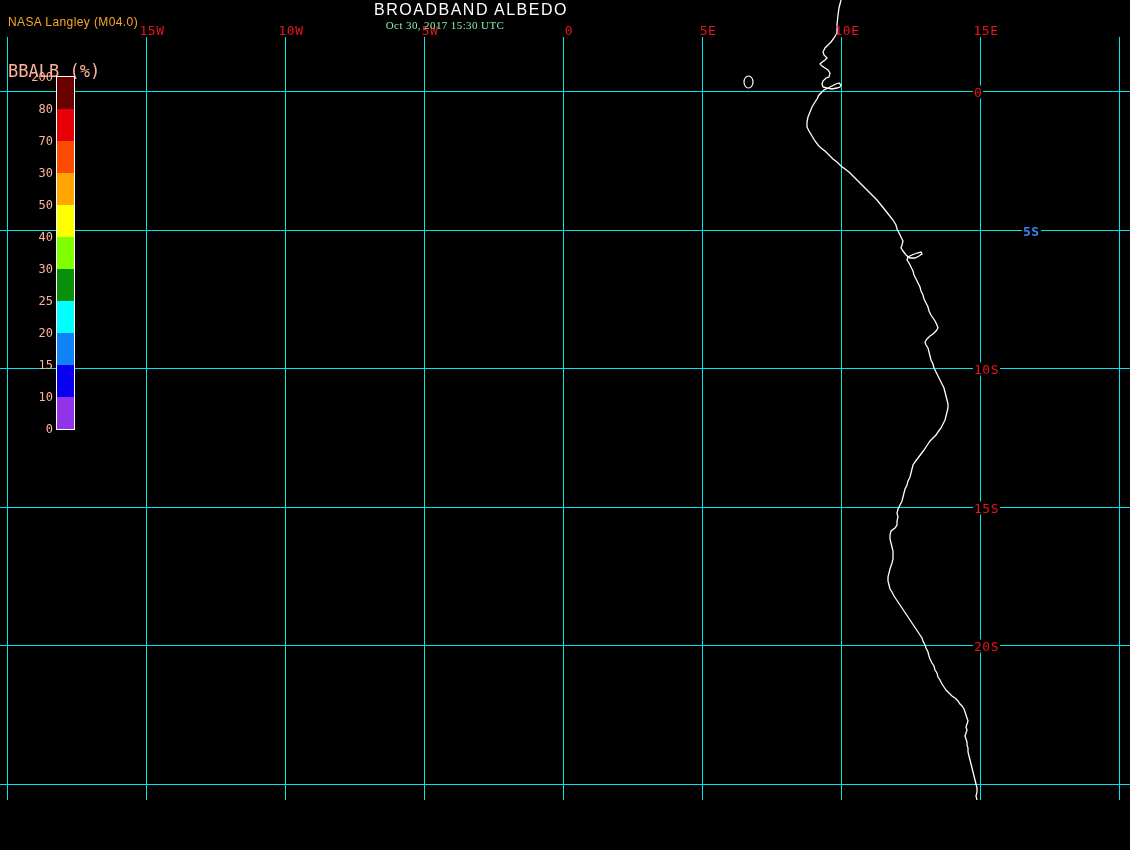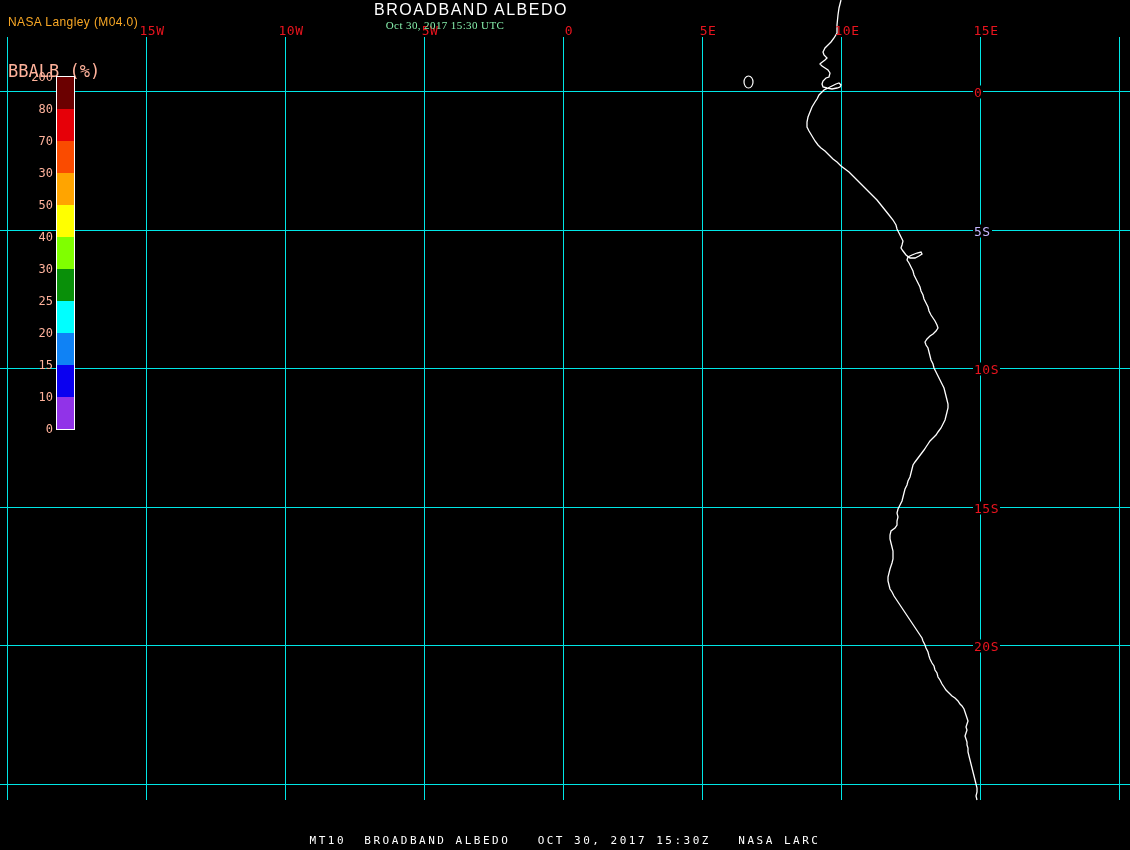--- a/index.html
+++ b/index.html
@@ -77,21 +77,21 @@
       <span class="lon-label" style="left: 291px; color: rgb(232, 20, 30);">10W</span>
       <span class="lon-label" style="left: 430px; color: rgb(232, 20, 30);">5W</span>
       <span class="lon-label" style="left: 569px; color: rgb(232, 20, 30);">0</span>
       <span class="lon-label" style="left: 708px; color: rgb(232, 20, 30);">5E</span>
       <span class="lon-label" style="left: 847px; color: rgb(232, 20, 30);">10E</span>
       <span class="lon-label" style="left: 986px; color: rgb(232, 20, 30);">15E</span>
     </div>
 
   <div id="lat-labels">
       <span class="lat-label" style="left: 973px; top: 92px; color: rgb(232, 20, 30);">0</span>
-      <span class="lat-label" style="left: 973px; top: 231px; color: #c4b5fd;">5S</span>
+      <span class="lat-label" style="left: 1022px; top: 231px; color: #3b82f6; font-weight: bold;">5S</span>
       <span class="lat-label" style="left: 973px; top: 369px; color: rgb(232, 20, 30);">10S</span>
       <span class="lat-label" style="left: 973px; top: 508px; color: rgb(232, 20, 30);">15S</span>
       <span class="lat-label" style="left: 973px; top: 646px; color: rgb(232, 20, 30);">20S</span>
     </div>
 
   <div class="cb-title" style="color: rgb(255, 178, 155);">BBALB (%)</div>
   <div class="colorbar" id="colorbar" style="left: 56px; top: 76px; width: 19px; height: 354px;">
       <div class="cb-seg" style="height: 32px; background: rgb(107, 0, 0);"></div>
       <div class="cb-seg" style="height: 32px; background: rgb(230, 0, 8);"></div>
       <div class="cb-seg" style="height: 32px; background: rgb(250, 75, 0);"></div>
@@ -116,14 +116,13 @@
       <div class="cb-tick" style="top: 327px; color: rgb(255, 178, 155);">20</div>
       <div class="cb-tick" style="top: 359px; color: rgb(255, 178, 155);">15</div>
       <div class="cb-tick" style="top: 391px; color: rgb(255, 178, 155);">10</div>
       <div class="cb-tick" style="top: 423px; color: rgb(255, 178, 155);">0</div>
     </div>
 
   <div class="src-label" style="color: rgb(249, 168, 37);">NASA Langley (M04.0)</div>
   <div class="title">BROADBAND ALBEDO</div>
   <div class="subtitle">Oct 30, 2017 15:30 UTC</div>
 
-  <div class="caption">MT10  BROADBAND ALBEDO   OCT 30, 2017 15:30Z   NASA LARC</div>
 </div>
 
 </body></html>

